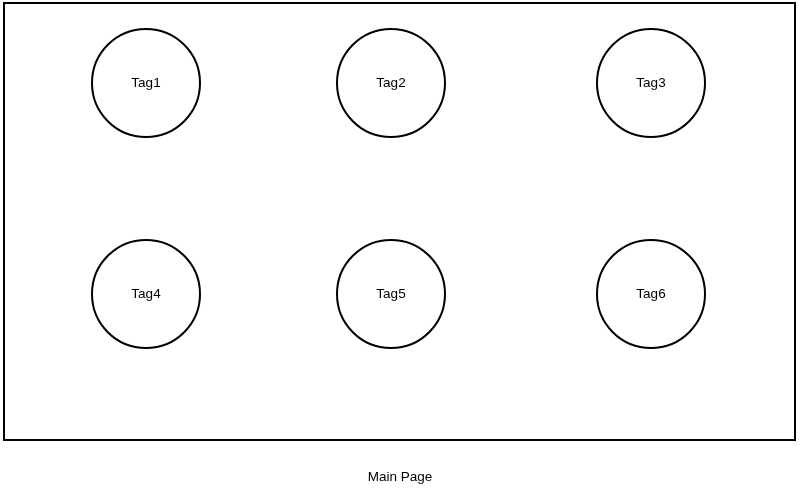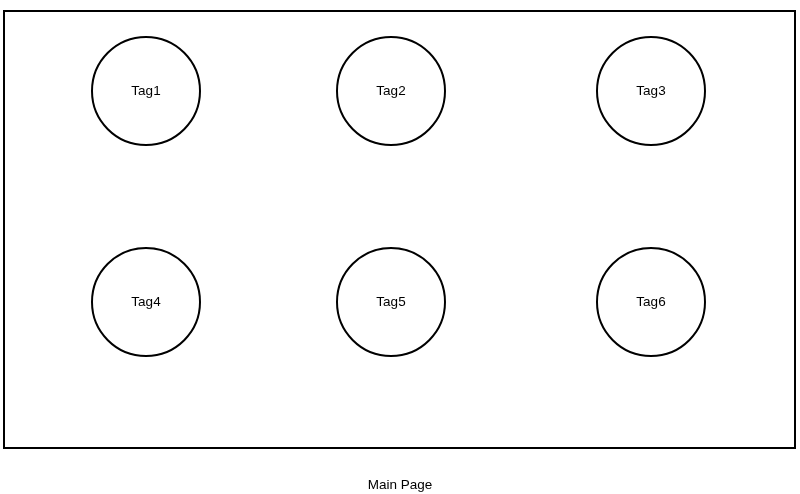--- a/index.html
+++ b/index.html
@@ -12,21 +12,21 @@
     width: 800px;
     height: 494px;
     position: relative;
     overflow: hidden;
     font-family: "Liberation Sans", "DejaVu Sans", sans-serif;
     color: #000000;
   }
   #canvas-root {
     position: absolute;
     left: 0;
-    top: 8px;
+    top: 0;
     width: 800px;
     height: 478px;
   }
   .diagram-svg {
     display: block;
     width: 800px;
     height: 494px;
   }
   .page-border {
     fill: #ffffff;

